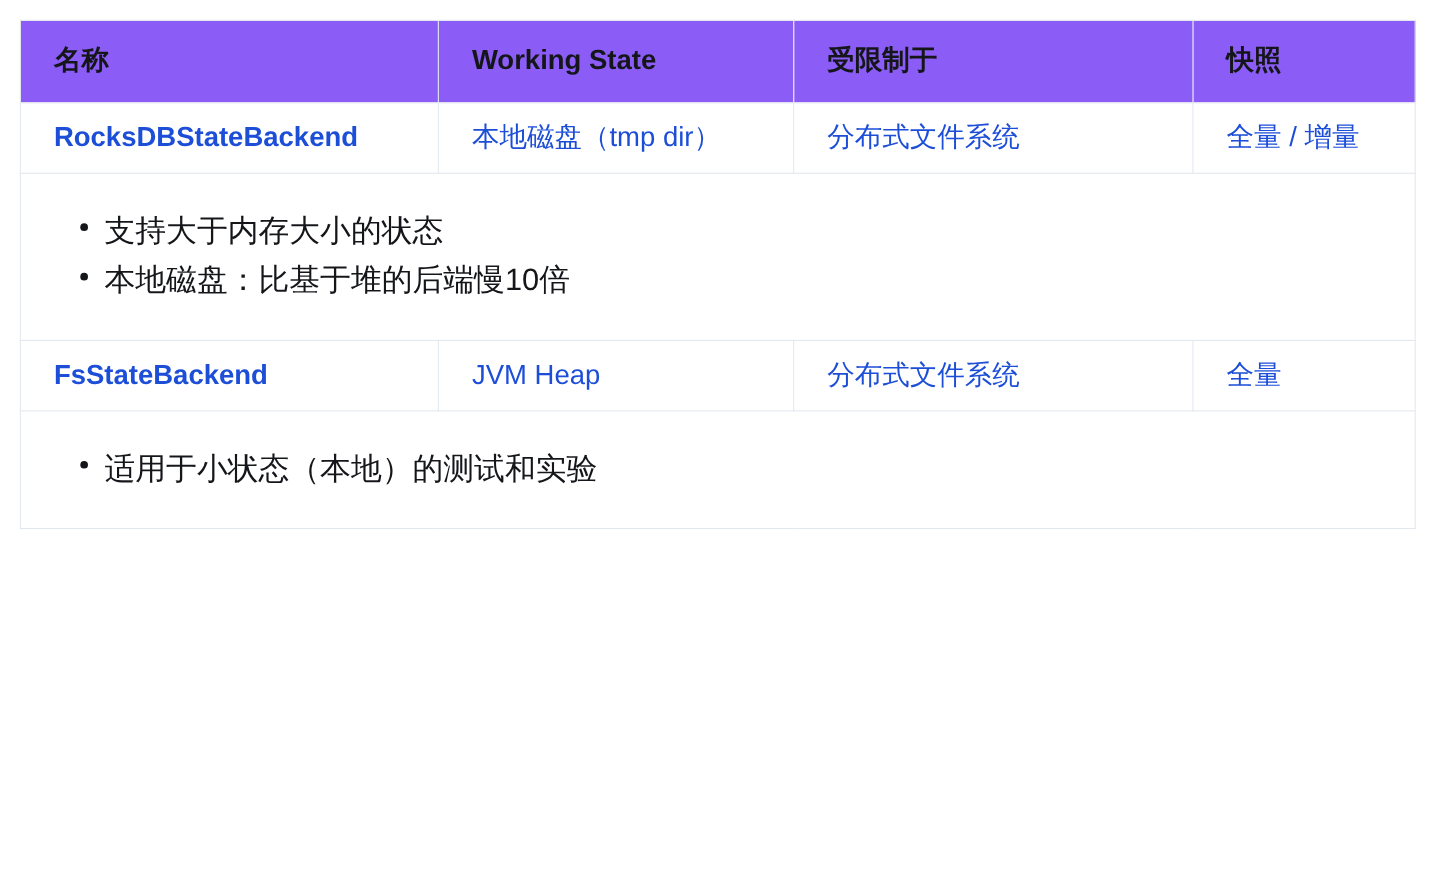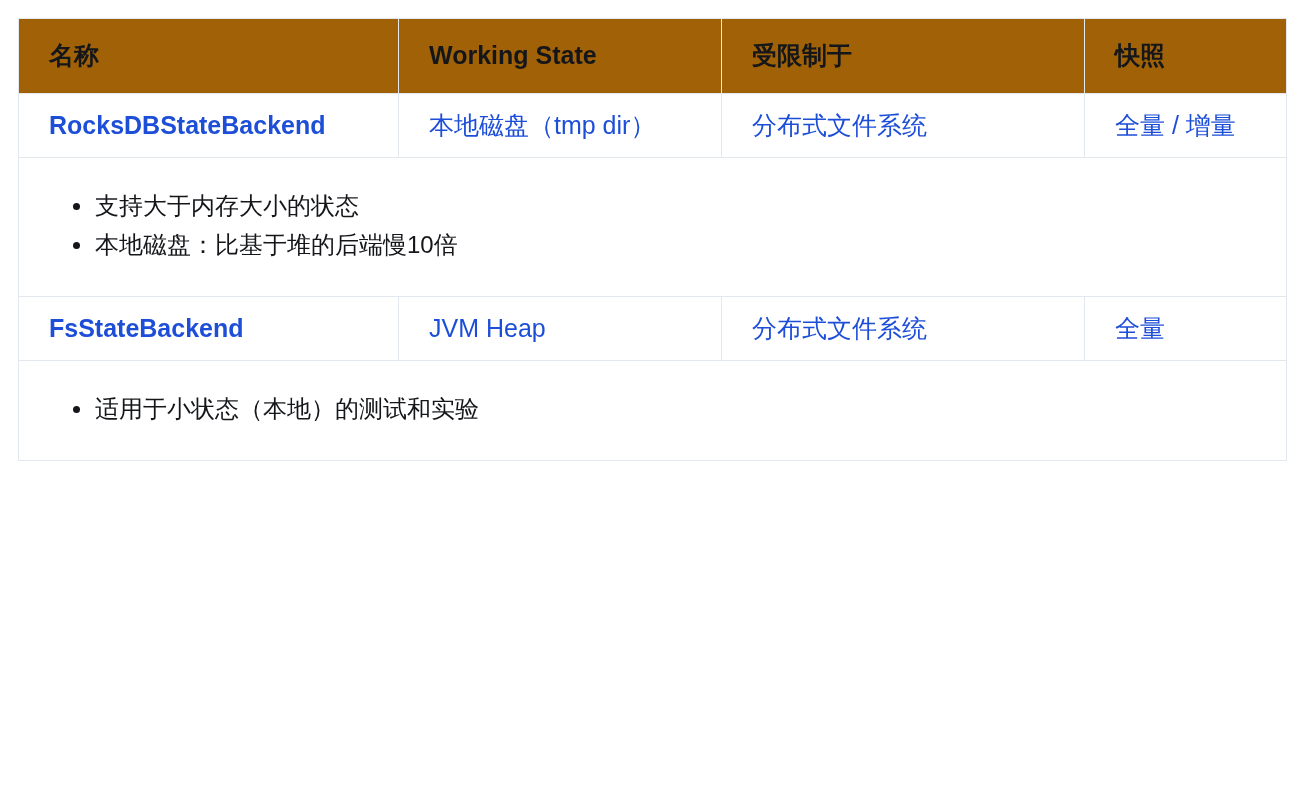--- a/index.html
+++ b/index.html
@@ -30,21 +30,21 @@
     border: 1px solid #e3e8ef;
     background: #ffffff;
   }
 
   table.state-backend-table col.c1 { width: 380px; }
   table.state-backend-table col.c2 { width: 323px; }
   table.state-backend-table col.c3 { width: 363px; }
   table.state-backend-table col.c4 { width: 202px; }
 
   thead th {
-    background: #a16207;
+    background: #8b5cf6;
     border: 1px solid #e3e8ef;
     text-align: left;
     font-weight: bold;
     font-size: 25px;
     line-height: 1.3;
     color: #14161a;
     padding: 20px 0 21px 30px;
     height: 33px;
     box-sizing: border-box;
     white-space: nowrap;
@@ -75,21 +75,21 @@
   }
 
   tbody td.notes-cell ul {
     margin: 0;
     padding: 29px 0 31px 76px;
     list-style: none;
   }
 
   tbody td.notes-cell li {
     position: relative;
-    font-size: 24px;
+    font-size: 28px;
     line-height: 1.62;
     color: #14161a;
     padding-left: 0;
     white-space: nowrap;
   }
 
   tbody td.notes-cell li::before {
     content: "";
     position: absolute;
     left: -22px;

